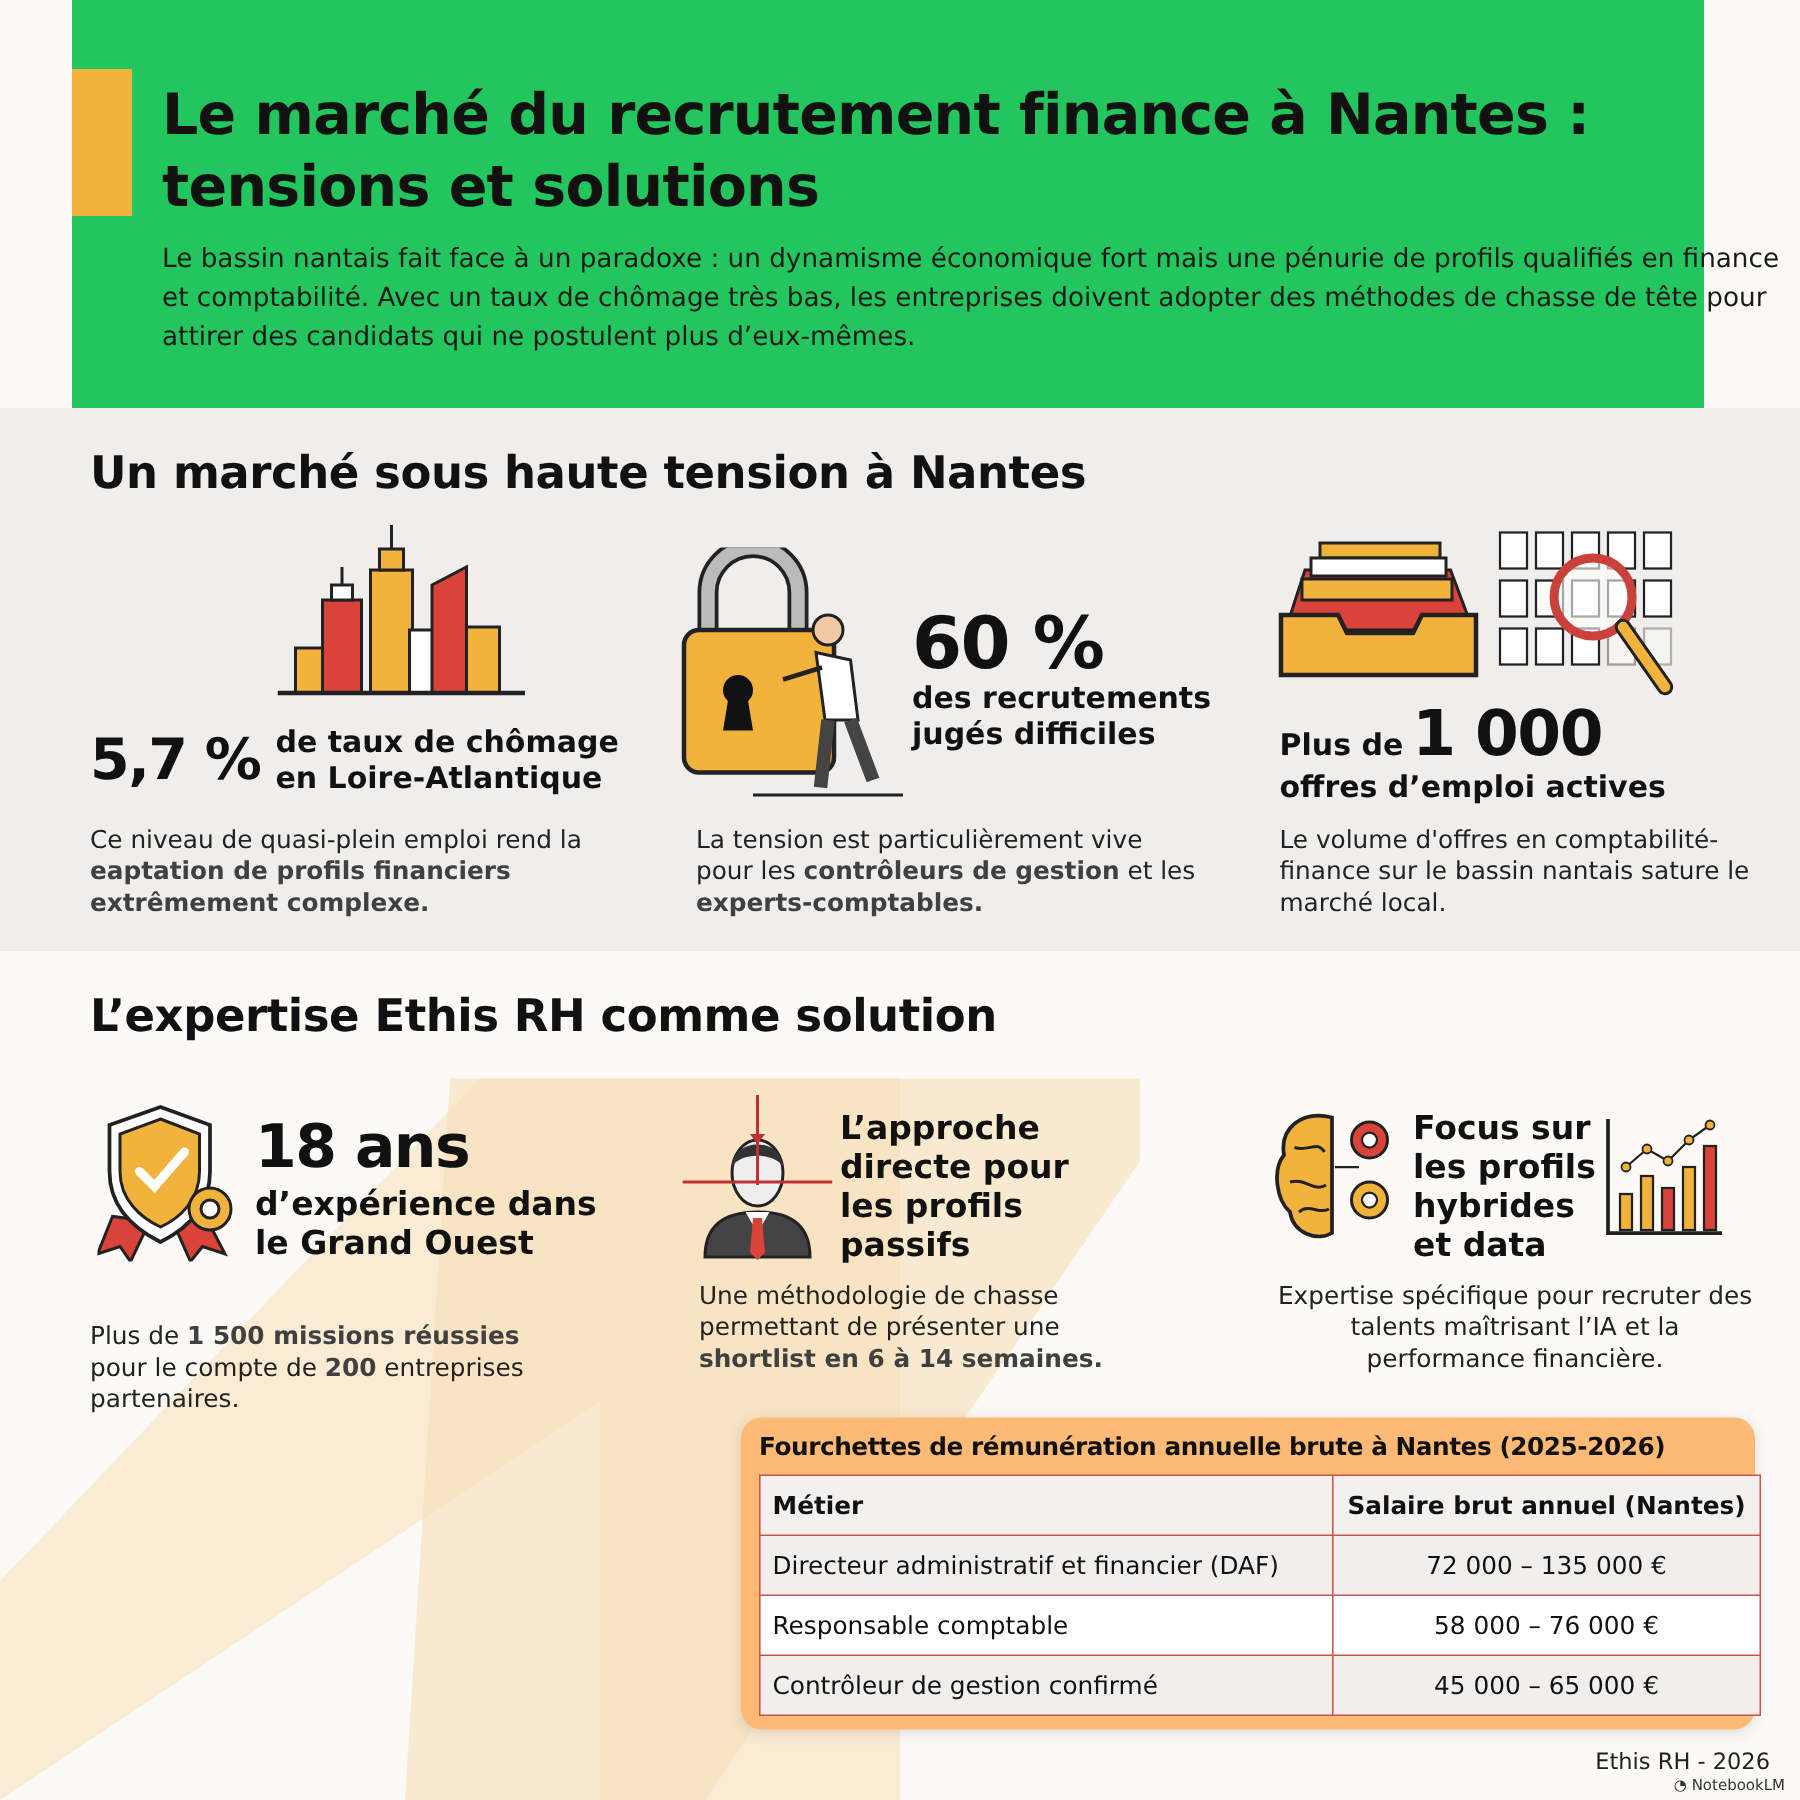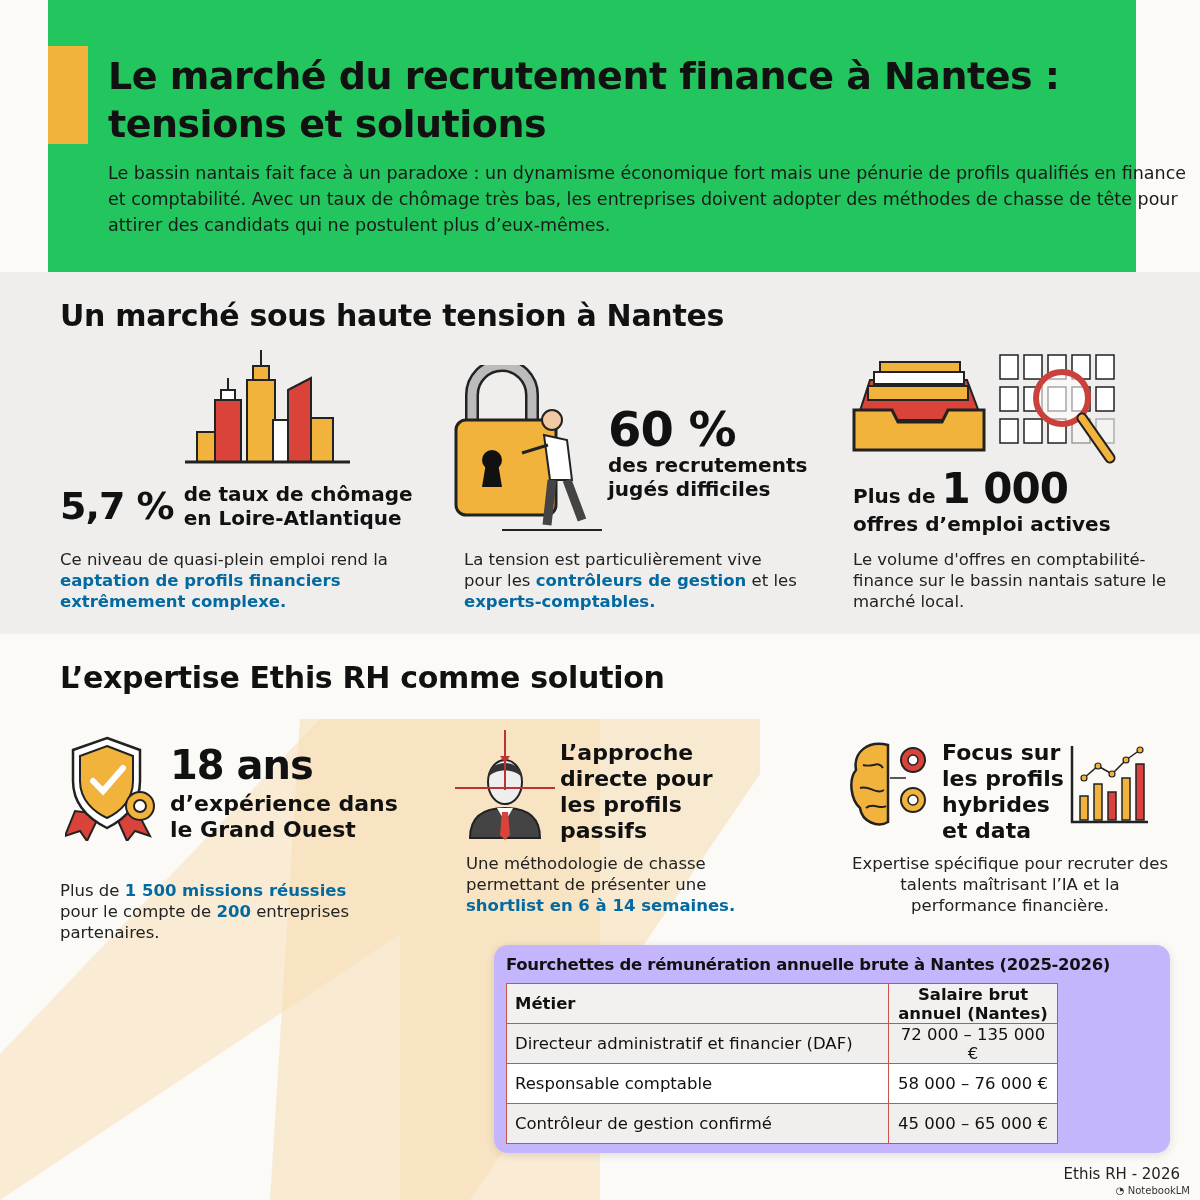--- a/index.html
+++ b/index.html
@@ -15,34 +15,34 @@
   .intro { position:absolute; left:60px; top:160px; width:1080px; font-size:17.5px; line-height:26px; color:#1a1a1a; }
 
   
   .band { position:absolute; left:0; top:272px; width:1200px; height:362px; background:#efeeec; }
   .s1-title { position:absolute; left:60px; top:298px; font-size:30px; font-weight:bold; letter-spacing:-0.3px; }
 
   .stat { position:absolute; }
   .stat-big { font-size:38px; font-weight:bold; line-height:1; letter-spacing:-1px; }
   .stat-lbl { font-size:20px; font-weight:bold; line-height:24px; }
   .desc { font-size:16.5px; line-height:21px; color:#222; }
-  .desc b { font-weight:bold; color:#0369a1; }
+  .desc b { font-weight:bold; color:#404040; }
 
   
   .s2 { position:absolute; left:0; top:634px; width:1200px; height:566px; background:#fbfaf6; overflow:hidden; }
   .arrow-deco { position:absolute; left:0; top:0; width:1200px; height:566px; }
   .s2-title { position:absolute; left:60px; top:660px; font-size:30px; font-weight:bold; letter-spacing:-0.3px; }
 
   .feat-head { font-size:22px; font-weight:bold; line-height:26px; }
   .feat-big { font-size:40px; font-weight:bold; line-height:1; letter-spacing:-1px; }
 
   
-  .card { position:absolute; left:494px; top:945px; width:676px; height:208px; background:#c4b5fd; border-radius:14px; box-shadow:0 2px 10px rgba(0,0,0,0.12); }
+  .card { position:absolute; left:494px; top:945px; width:676px; height:208px; background:#fdba74; border-radius:14px; box-shadow:0 2px 10px rgba(0,0,0,0.12); }
   .card-title { position:absolute; left:12px; top:10px; font-size:16.5px; font-weight:bold; letter-spacing:-0.3px; }
-  table.sal { position:absolute; left:12px; top:38px; width:552px; border-collapse:collapse; font-size:16.5px; }
+  table.sal { position:absolute; left:12px; top:38px; width:668px; border-collapse:collapse; font-size:16.5px; }
   table.sal th, table.sal td { border:1.5px solid #c9544a; padding:0 8px; height:40px; text-align:left; }
   table.sal th { font-weight:bold; background:#f2f1ef; }
   table.sal td.num, table.sal th.num { text-align:center; }
   table.sal tr:nth-child(even) td { background:#f0efed; }
   table.sal tr:nth-child(odd) td { background:#fff; }
 
   .footer { position:absolute; right:20px; top:1165px; font-size:15px; color:#222; text-align:left; }
   .nlm { position:absolute; right:10px; top:1185px; font-size:10px; color:#333; }
 </style>
 </head>

